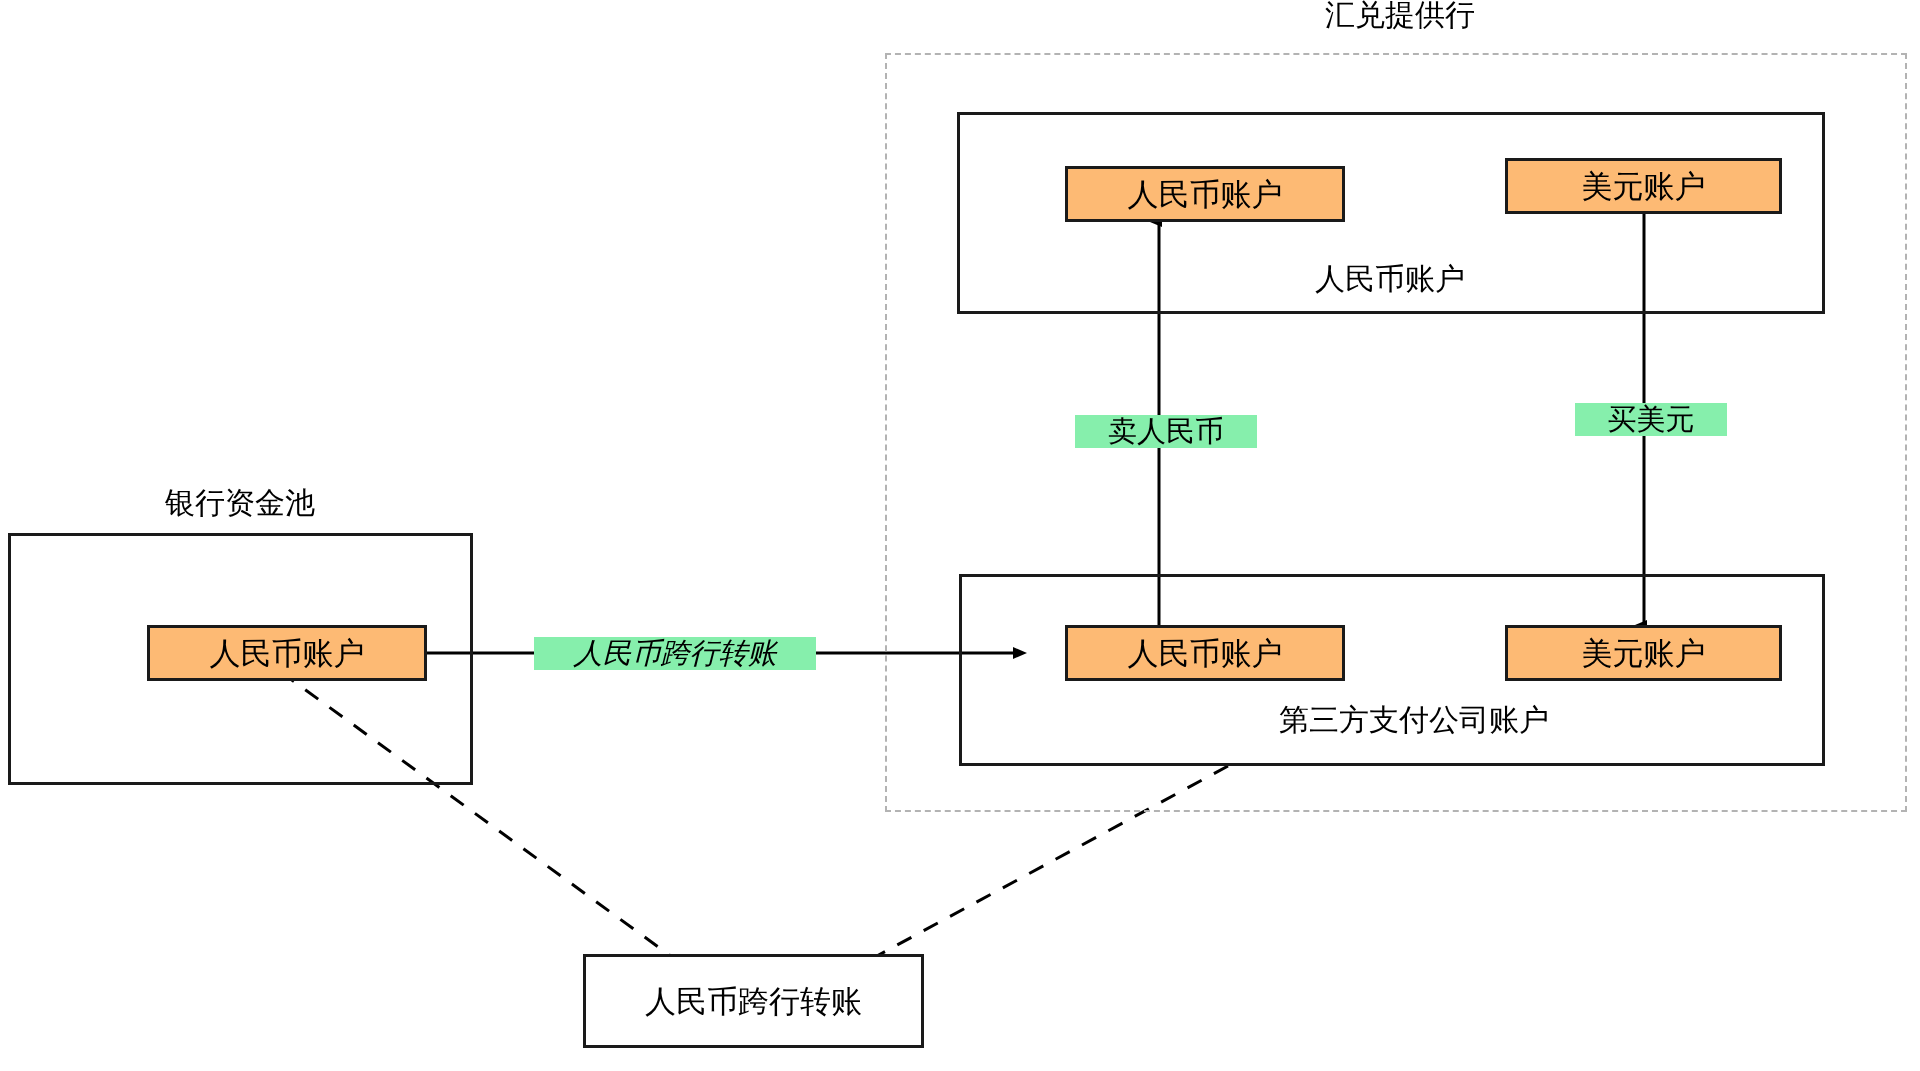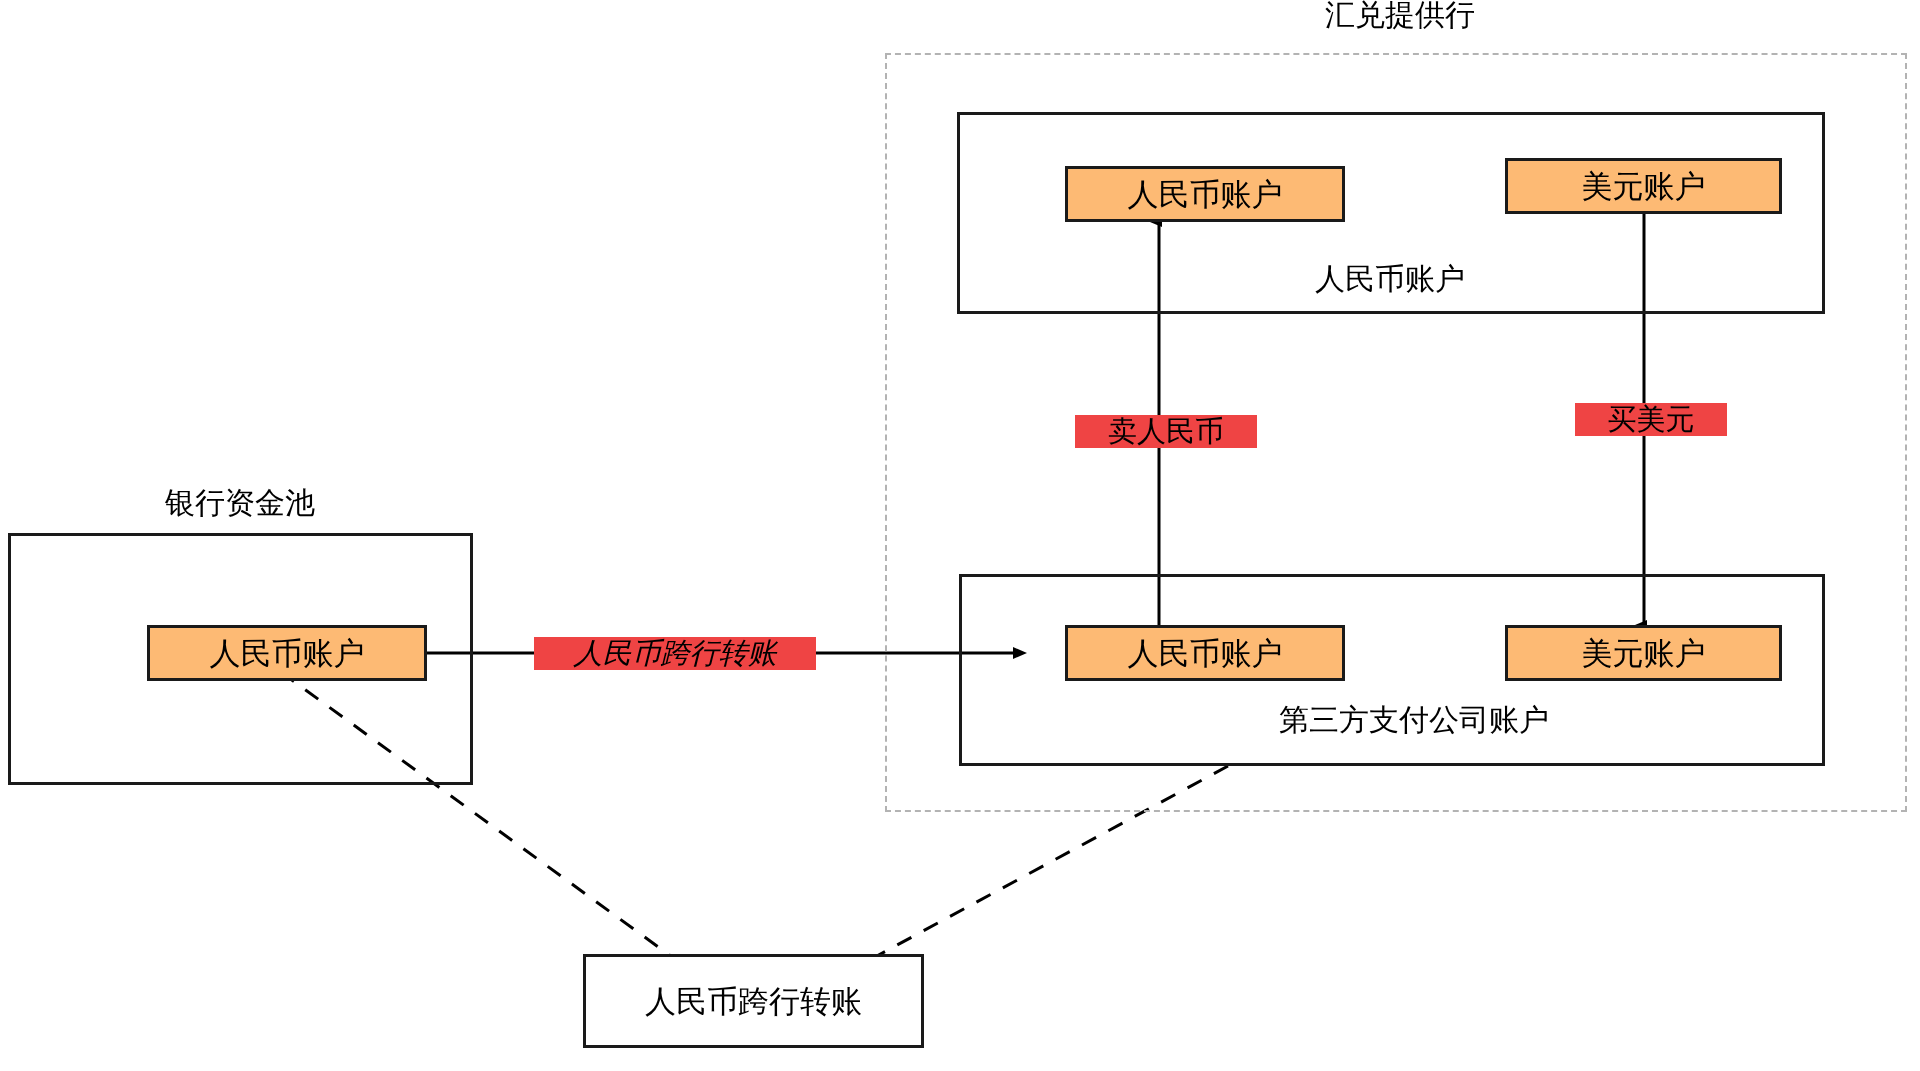--- a/index.html
+++ b/index.html
@@ -49,21 +49,21 @@
     color: #000000;
     white-space: nowrap;
     text-align: center;
   }
   .edge-label {
     position: absolute;
     font-size: 29px;
     line-height: 33px;
     color: #000000;
     white-space: nowrap;
-    background: #ef4444;
+    background: #86efac;
     padding: 0 6px;
     text-align: center;
   }
 
   
   .node {
     position: absolute;
     box-sizing: border-box;
     border: 3px solid #1a1a1a;
     display: flex;

